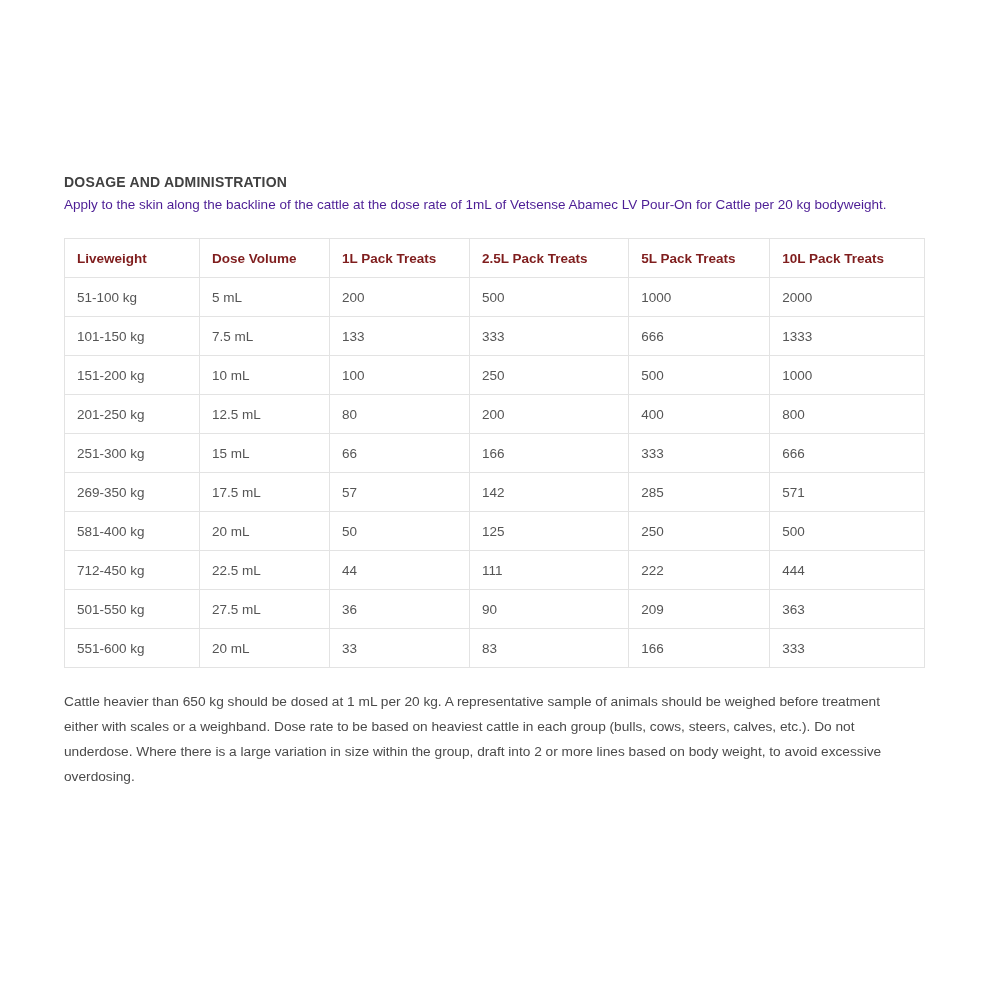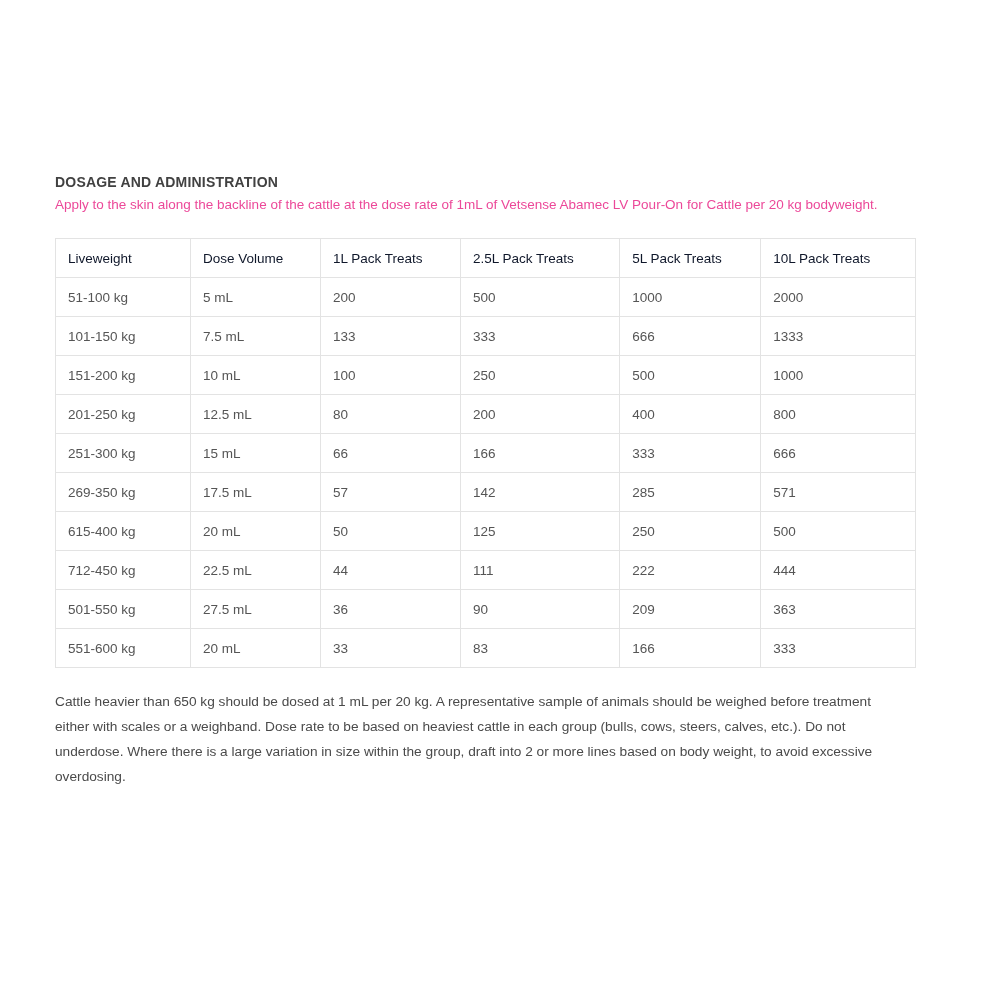--- a/index.html
+++ b/index.html
@@ -11,56 +11,56 @@
   body {
     width: 1000px;
     height: 1000px;
     position: relative;
     overflow: hidden;
     font-family: "Liberation Sans", "DejaVu Sans", sans-serif;
     -webkit-font-smoothing: antialiased;
   }
   .content {
     position: absolute;
-    left: 55px;
+    left: 64px;
     top: 174px;
     width: 861px;
   }
   .section-heading {
     font-size: 14px;
     font-weight: 700;
     color: #414141;
     letter-spacing: 0.2px;
     margin: 0 0 6px 0;
   }
   .intro {
     font-size: 13.5px;
-    color: #ec4899;
+    color: #4c1d95;
     line-height: 17px;
     margin: 0 0 25px 0;
   }
   table.dosage {
     border-collapse: collapse;
     width: 100%;
     table-layout: fixed;
   }
   table.dosage th,
   table.dosage td {
     border: 1px solid #e3e3e3;
     padding: 0 12px;
     height: 39px;
     text-align: left;
     vertical-align: middle;
     font-size: 13.5px;
     white-space: nowrap;
     overflow: hidden;
   }
   table.dosage th {
-    color: #0f172a;
-    font-weight: 400;
+    color: #7f1d1d;
+    font-weight: 700;
     background: #ffffff;
     border-radius: 18px;
   }
   table.dosage td {
     color: #555555;
     font-weight: 400;
   }
   col.c1 { width: 15.7%; }
   col.c2 { width: 15.1%; }
   col.c3 { width: 16.3%; }
@@ -144,21 +144,21 @@
         </tr>
         <tr>
           <td>269-350 kg</td>
           <td>17.5 mL</td>
           <td>57</td>
           <td>142</td>
           <td>285</td>
           <td>571</td>
         </tr>
         <tr>
-          <td>615-400 kg</td>
+          <td>581-400 kg</td>
           <td>20 mL</td>
           <td>50</td>
           <td>125</td>
           <td>250</td>
           <td>500</td>
         </tr>
         <tr>
           <td>712-450 kg</td>
           <td>22.5 mL</td>
           <td>44</td>

